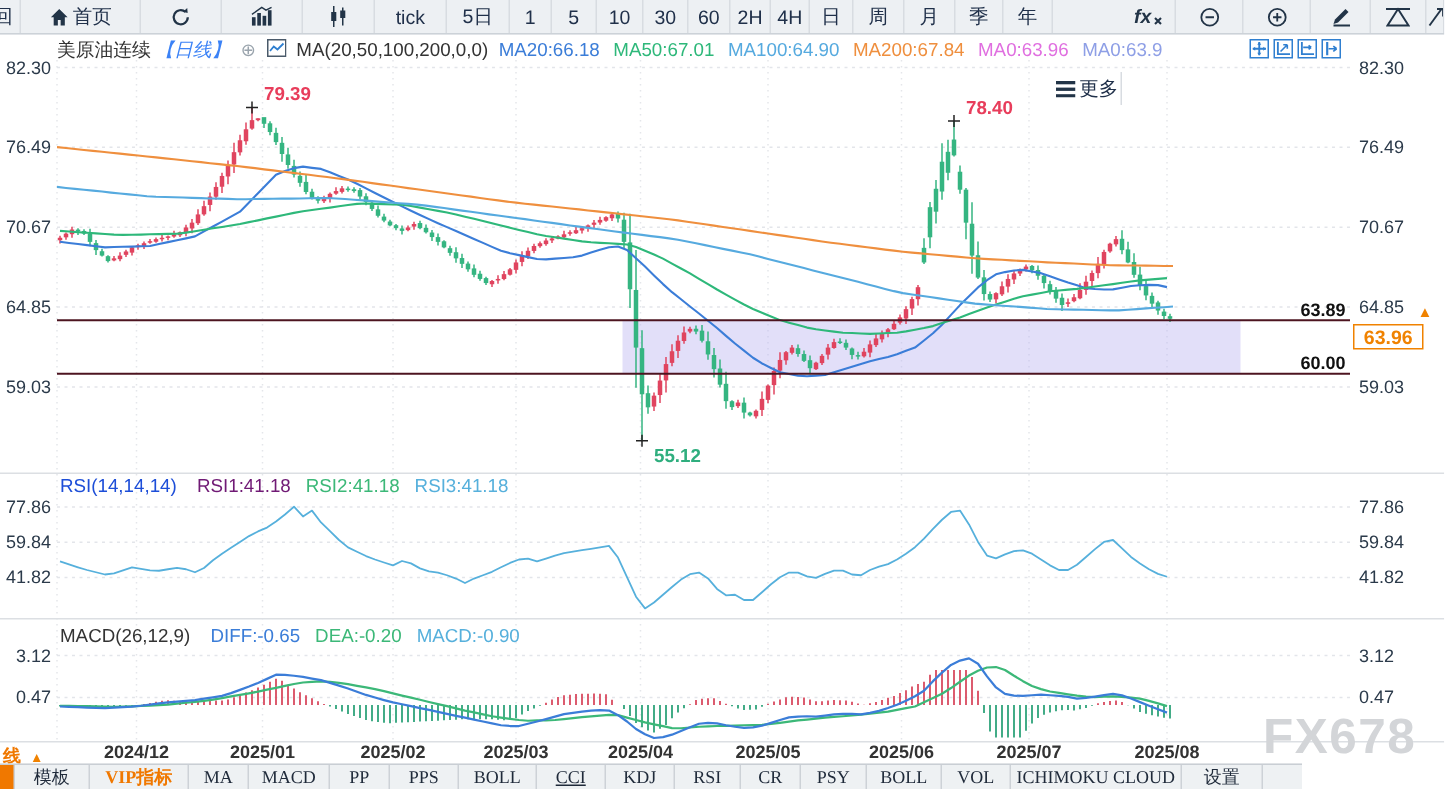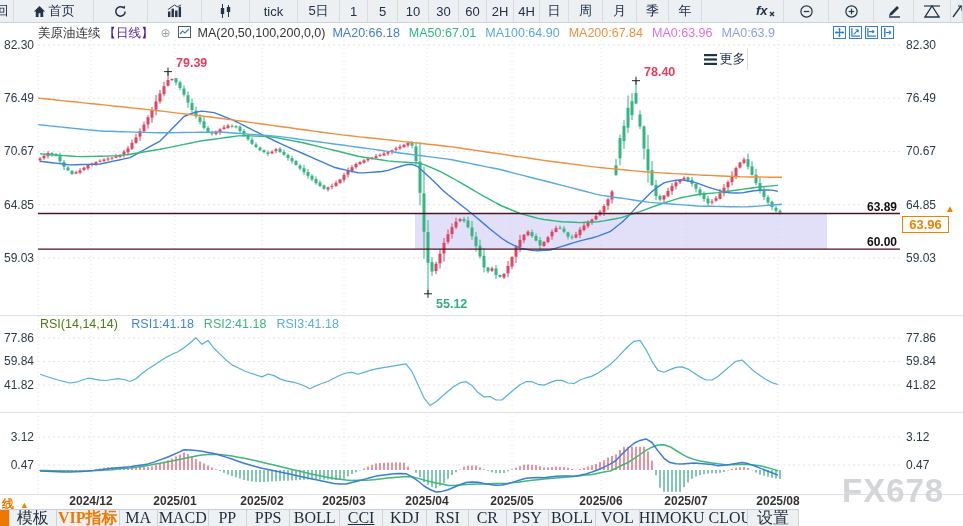--- a/index.html
+++ b/index.html
@@ -9,42 +9,42 @@
   .toolbar{position:absolute;left:0;top:0;width:963px;height:23px;display:flex;
            background:#edf0f3;border-bottom:1px solid #ccd2d8;box-sizing:border-box;}
   .tb-item{height:100%;display:flex;align-items:center;justify-content:center;gap:3px;
            border-right:1px solid #d8dce1;box-sizing:border-box;font-size:13px;color:#20304a;
            white-space:nowrap;overflow:hidden;cursor:default;}
   .tb-item svg{display:block}
   
   .chart-header{position:absolute;left:38px;top:25px;height:16px;display:flex;align-items:center;
                 gap:7px;font-size:12.5px;color:#333;white-space:nowrap;}
   .chart-header .sym{color:#333;}
-  .chart-header .period{color:#4c1d95;}
+  .chart-header .period{color:#3b82f6;font-style:italic;}
   .ma-val{margin-right:9px;}
   .pane-icons{position:absolute;left:833px;top:26px;display:flex;gap:3px;}
   .pane-ic{width:13px;height:13px;border:1px solid #2f7fd0;background:#fff;display:flex;
            align-items:center;justify-content:center;box-sizing:border-box;}
   
   .ind-header{position:absolute;left:40px;font-size:12.5px;color:#333;white-space:nowrap;}
   .ind-header span{margin-right:10px;}
   
   .cur-box{position:absolute;left:902px;top:216px;width:45px;height:15px;border:1px solid #f08200;
            background:#fff;color:#f08200;font-size:13px;font-weight:bold;text-align:center;
            line-height:15px;}
   .up-arrow{position:absolute;left:945px;top:203px;color:#f08200;font-size:10px;}
   .watermark{position:absolute;left:842px;top:472px;font-size:33px;font-weight:bold;
              color:#d3d5d8;letter-spacing:1px;font-family:"Liberation Sans",sans-serif;}
   .xaxis-left{position:absolute;left:2px;top:496px;font-size:12px;font-weight:bold;color:#f07800;
               display:flex;align-items:center;gap:6px;}
   .xaxis-left .tri{font-size:9px;color:#f08200;}
   
-  .bottombar{position:absolute;left:0;top:509px;width:799px;height:17px;display:flex;
+  .bottombar{position:absolute;left:0;top:509px;width:868px;height:17px;display:flex;
              background:#eef1f3;border-top:1px solid #c9ced4;box-sizing:border-box;
-             font-family:"Liberation Serif","DejaVu Serif",serif;font-size:16px;color:#1f2a3a;}
+             font-family:"Liberation Serif","DejaVu Serif",serif;font-size:12px;color:#1f2a3a;}
   .bb-tab{height:100%;display:flex;align-items:center;justify-content:center;
           border-right:1px solid #cdd2d7;box-sizing:border-box;white-space:nowrap;overflow:hidden;}
   .bb-tab.orange-partial{background:#f07800;}
   .bb-tab.vip{color:#f07800;font-weight:bold;}
   svg text{font-family:"Liberation Sans","DejaVu Sans",sans-serif;}
 </style>
 </head>
 <body>
 
 <div id="app">
@@ -837,22 +837,25 @@
       <text x="262" y="465" text-anchor="middle" font-size="12" font-weight="bold" fill="#333">2025/02</text>
       <text x="344" y="465" text-anchor="middle" font-size="12" font-weight="bold" fill="#333">2025/03</text>
       <text x="427" y="465" text-anchor="middle" font-size="12" font-weight="bold" fill="#333">2025/04</text>
       <text x="512" y="465" text-anchor="middle" font-size="12" font-weight="bold" fill="#333">2025/05</text>
       <text x="601" y="465" text-anchor="middle" font-size="12" font-weight="bold" fill="#333">2025/06</text>
       <text x="686" y="465" text-anchor="middle" font-size="12" font-weight="bold" fill="#333">2025/07</text>
       <text x="778" y="465" text-anchor="middle" font-size="12" font-weight="bold" fill="#333">2025/08</text>
     </svg>
 
   <div class="ind-header" id="rsi-header" style="top:317px;">
-    <span style="color:#4d7c0f;">RSI(14,14,14)</span>
-  <span style="color: #3b82f6;">RSI1:41.18</span><span style="color: rgb(60, 184, 120);">RSI2:41.18</span><span style="color: rgb(86, 176, 220);">RSI3:41.18</span></div>
+    <span style="color:#1d4ed8;">RSI(14,14,14)</span>
+  <span style="color: #701a75;">RSI1:41.18</span><span style="color: rgb(60, 184, 120);">RSI2:41.18</span><span style="color: rgb(86, 176, 220);">RSI3:41.18</span></div>
+  <div class="ind-header" id="macd-header" style="top:417px;">
+    <span style="color:#333;">MACD(26,12,9)</span>
+  <span style="color: rgb(59, 125, 216);">DIFF:-0.65</span><span style="color: rgb(60, 184, 120);">DEA:-0.20</span><span style="color: rgb(86, 176, 220);">MACD:-0.90</span></div>
 
   <div class="up-arrow">▲</div>
   <div class="cur-box">63.96</div>
 
   <div class="watermark">FX678</div>
 
   <div class="xaxis-left">
     <span>线</span>
     <span class="tri">▲</span>
   </div>

